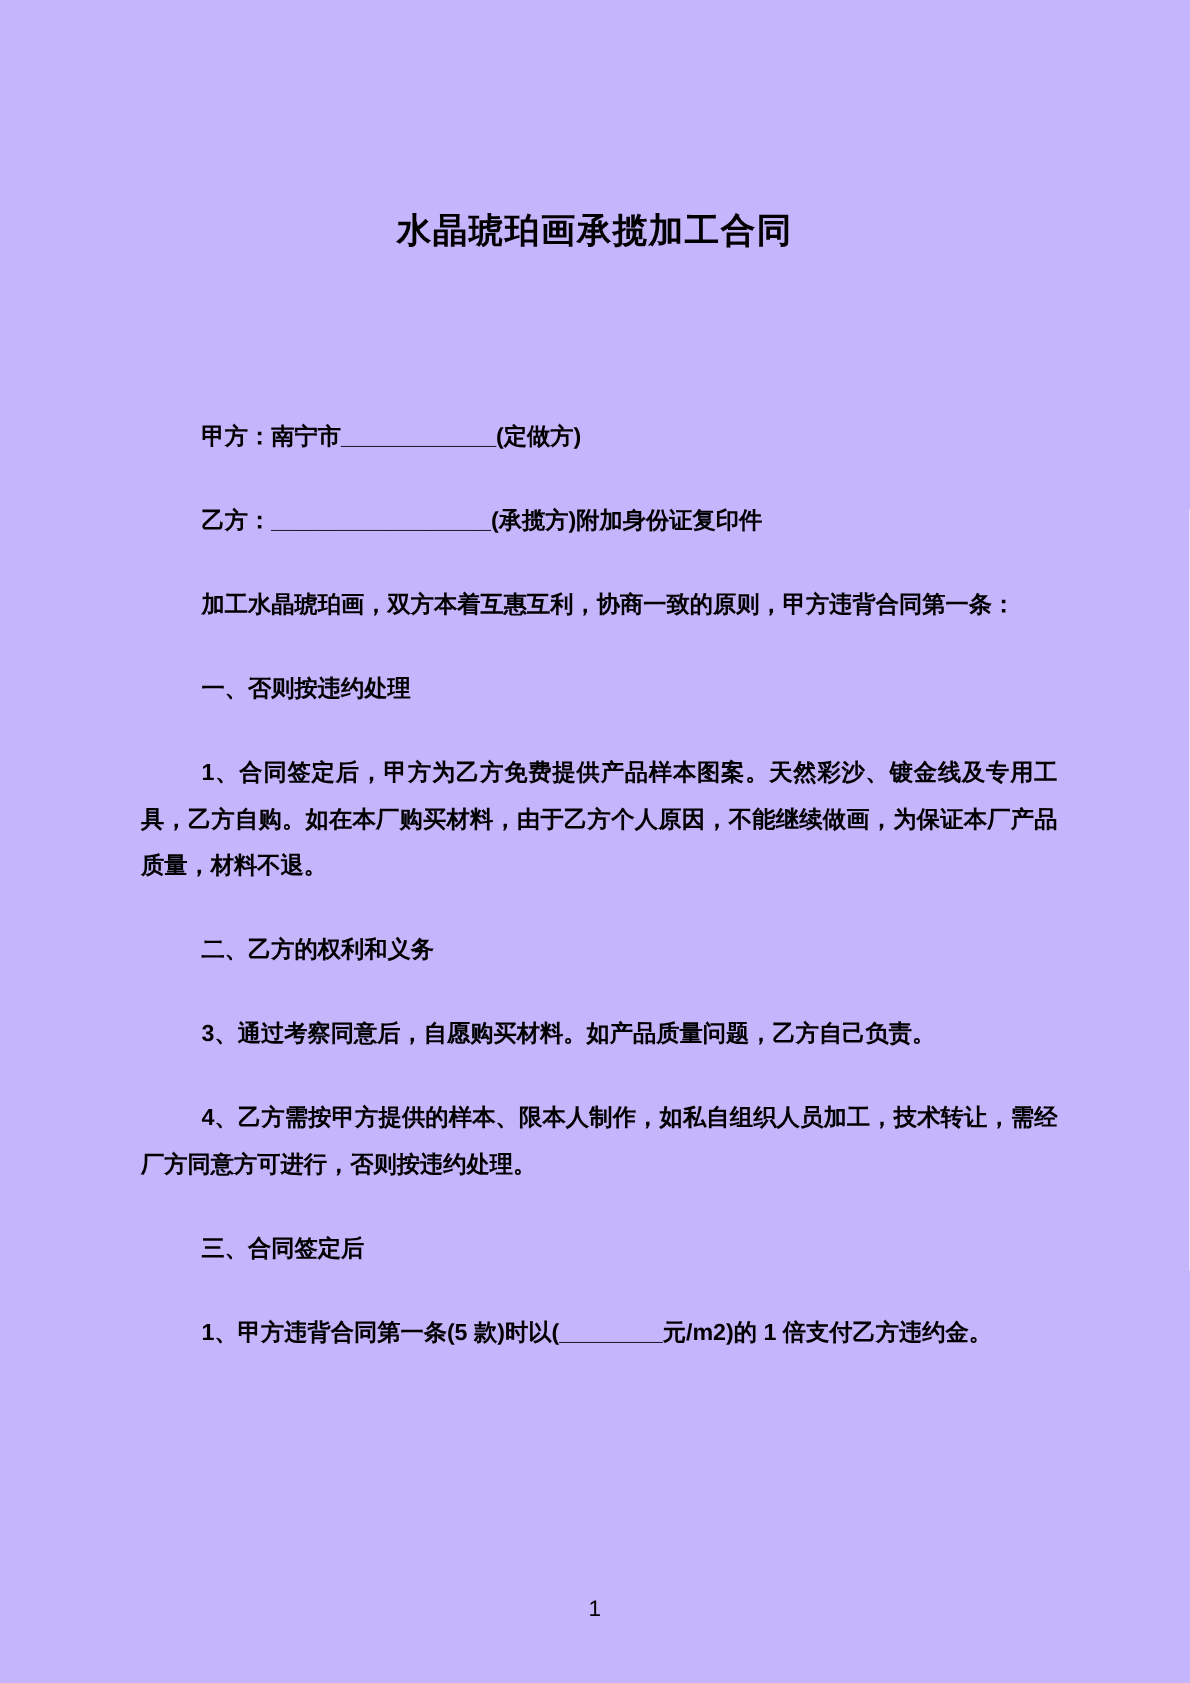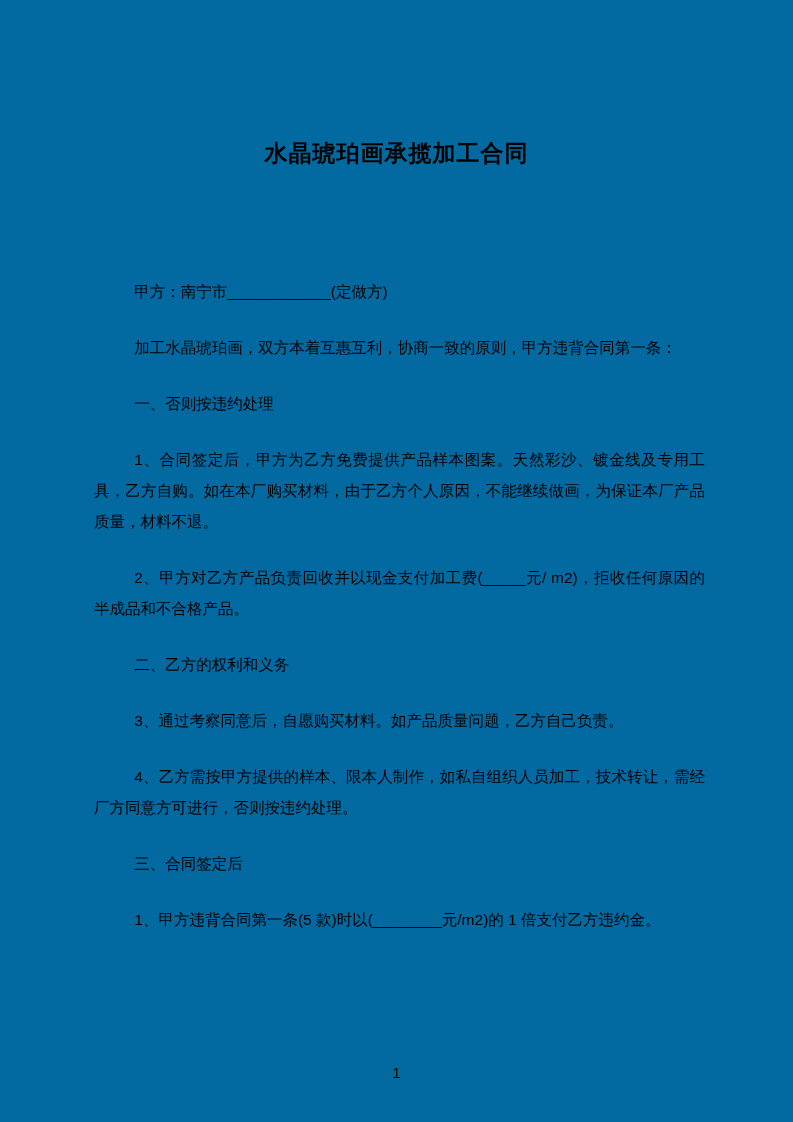--- a/index.html
+++ b/index.html
@@ -5,41 +5,42 @@
   html, body {
     margin: 0;
     padding: 0;
     background: #ffffff;
   }
   .page {
     position: relative;
     width: 793px;
     height: 1122px;
     margin: 0 auto;
-    background: #0369a1;
+    background: #c4b5fd;
     color: #000000;
     font-family: "Liberation Sans", "DejaVu Sans", sans-serif;
     box-sizing: border-box;
     overflow: hidden;
   }
   .doc-title {
     margin: 0;
     padding-top: 138px;
     margin-bottom: 108px;
     text-align: center;
     font-size: 23px;
     font-weight: bold;
     letter-spacing: 1px;
     line-height: 30px;
   }
   .content {
     padding: 0 88px 0 94px;
     font-size: 15.5px;
     line-height: 31px;
     text-align: justify;
+    font-weight: bold;
   }
   .content p {
     margin: 0 0 25px 0;
     text-indent: 2.6em;
     word-break: break-all;
   }
   .page-footer {
     position: absolute;
     left: 0;
     right: 0;
@@ -51,24 +52,24 @@
 </style>
 </head>
 <body>
 
 <div class="page">
 
   <h1 class="doc-title">水晶琥珀画承揽加工合同</h1>
 
   <div class="content">
     <p>甲方：南宁市____________(定做方)</p>
+    <p>乙方：_________________(承揽方)附加身份证复印件</p>
     <p>加工水晶琥珀画，双方本着互惠互利，协商一致的原则，甲方违背合同第一条：</p>
     <p>一、否则按违约处理</p>
     <p>1、合同签定后，甲方为乙方免费提供产品样本图案。天然彩沙、镀金线及专用工具，乙方自购。如在本厂购买材料，由于乙方个人原因，不能继续做画，为保证本厂产品质量，材料不退。</p>
-    <p>2、甲方对乙方产品负责回收并以现金支付加工费(_____元/ m2)，拒收任何原因的半成品和不合格产品。</p>
     <p>二、乙方的权利和义务</p>
     <p>3、通过考察同意后，自愿购买材料。如产品质量问题，乙方自己负责。</p>
     <p>4、乙方需按甲方提供的样本、限本人制作，如私自组织人员加工，技术转让，需经厂方同意方可进行，否则按违约处理。</p>
     <p>三、合同签定后</p>
     <p>1、甲方违背合同第一条(5 款)时以(________元/m2)的 1 倍支付乙方违约金。</p>
   </div>
 
   <div class="page-footer">1</div>
 
 </div>

